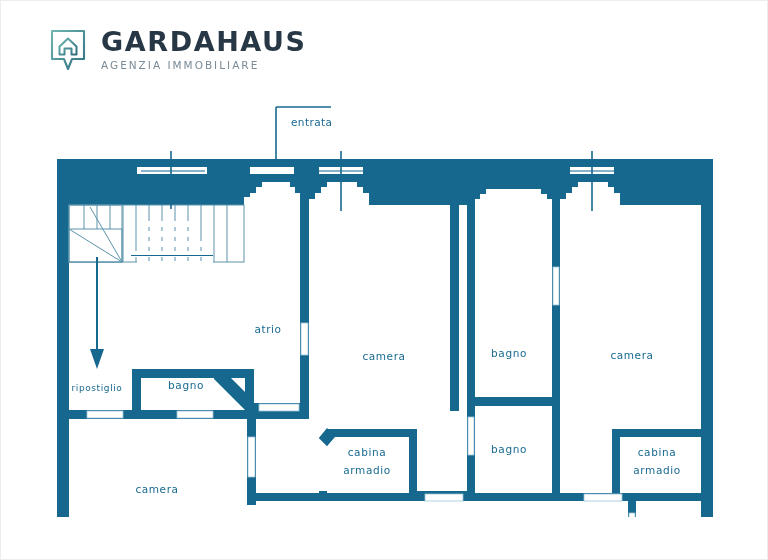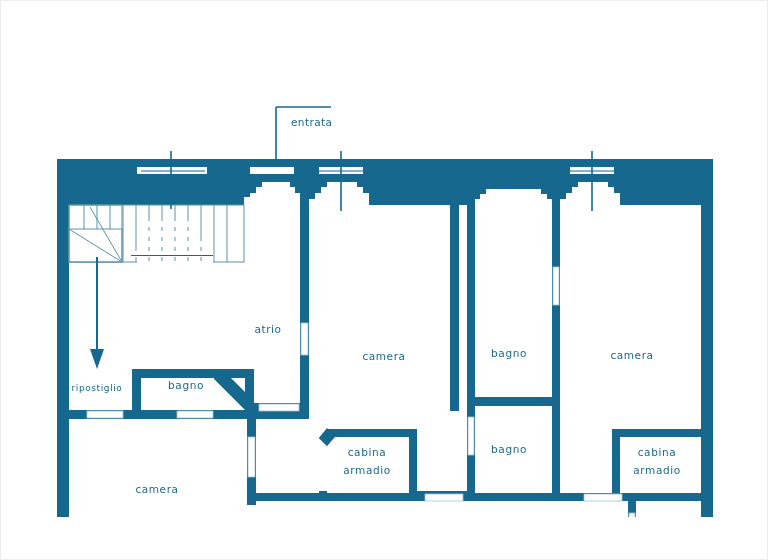--- a/index.html
+++ b/index.html
@@ -113,20 +113,37 @@
     dominant-baseline: middle;
   }
 </style>
 </head>
 <body>
 
 <div id="page">
 
   <div id="header">
 
+    <div id="logo-group">
+      <svg id="logo-mark" viewBox="0 0 38 44">
+        <defs>
+          <linearGradient id="lgGrad" x1="0" y1="0" x2="1" y2="1">
+            <stop offset="0%" stop-color="#6fb7b0"></stop>
+            <stop offset="100%" stop-color="#2f6e80"></stop>
+          </linearGradient>
+        </defs>
+        <path d="M3 2 H35 V30 H23 L19 40 L15 30 H3 Z" fill="none" stroke="url(#lgGrad)" stroke-width="2.1" stroke-linejoin="round" stroke-linecap="round"></path>
+        <path d="M10.5 17.5 L19 9.5 L27.5 17.5 V25.5 H22.5 V19.5 H15.5 V25.5 H10.5 Z" fill="none" stroke="url(#lgGrad)" stroke-width="2.0" stroke-linejoin="round" stroke-linecap="round"></path>
+      </svg>
+
+      <div id="logo-text-block">
+        <div id="brand-name">GARDAHAUS</div>
+        <div id="brand-tagline">AGENZIA IMMOBILIARE</div>
+      </div>
+    </div>
 
   </div>
 
   <div id="plan-wrap">
     <svg id="plan-svg" width="768" height="420" viewBox="0 0 768 420">
 
       <g>
         <path d="M275 10 L275 68" stroke="#17688F" stroke-width="1.6" fill="none"></path>
         <path d="M275 10 L330 10" stroke="#17688F" stroke-width="1.6" fill="none"></path>
         <path d="M275 74 L270.5 64 L279.5 64 Z" fill="#17688F"></path>

